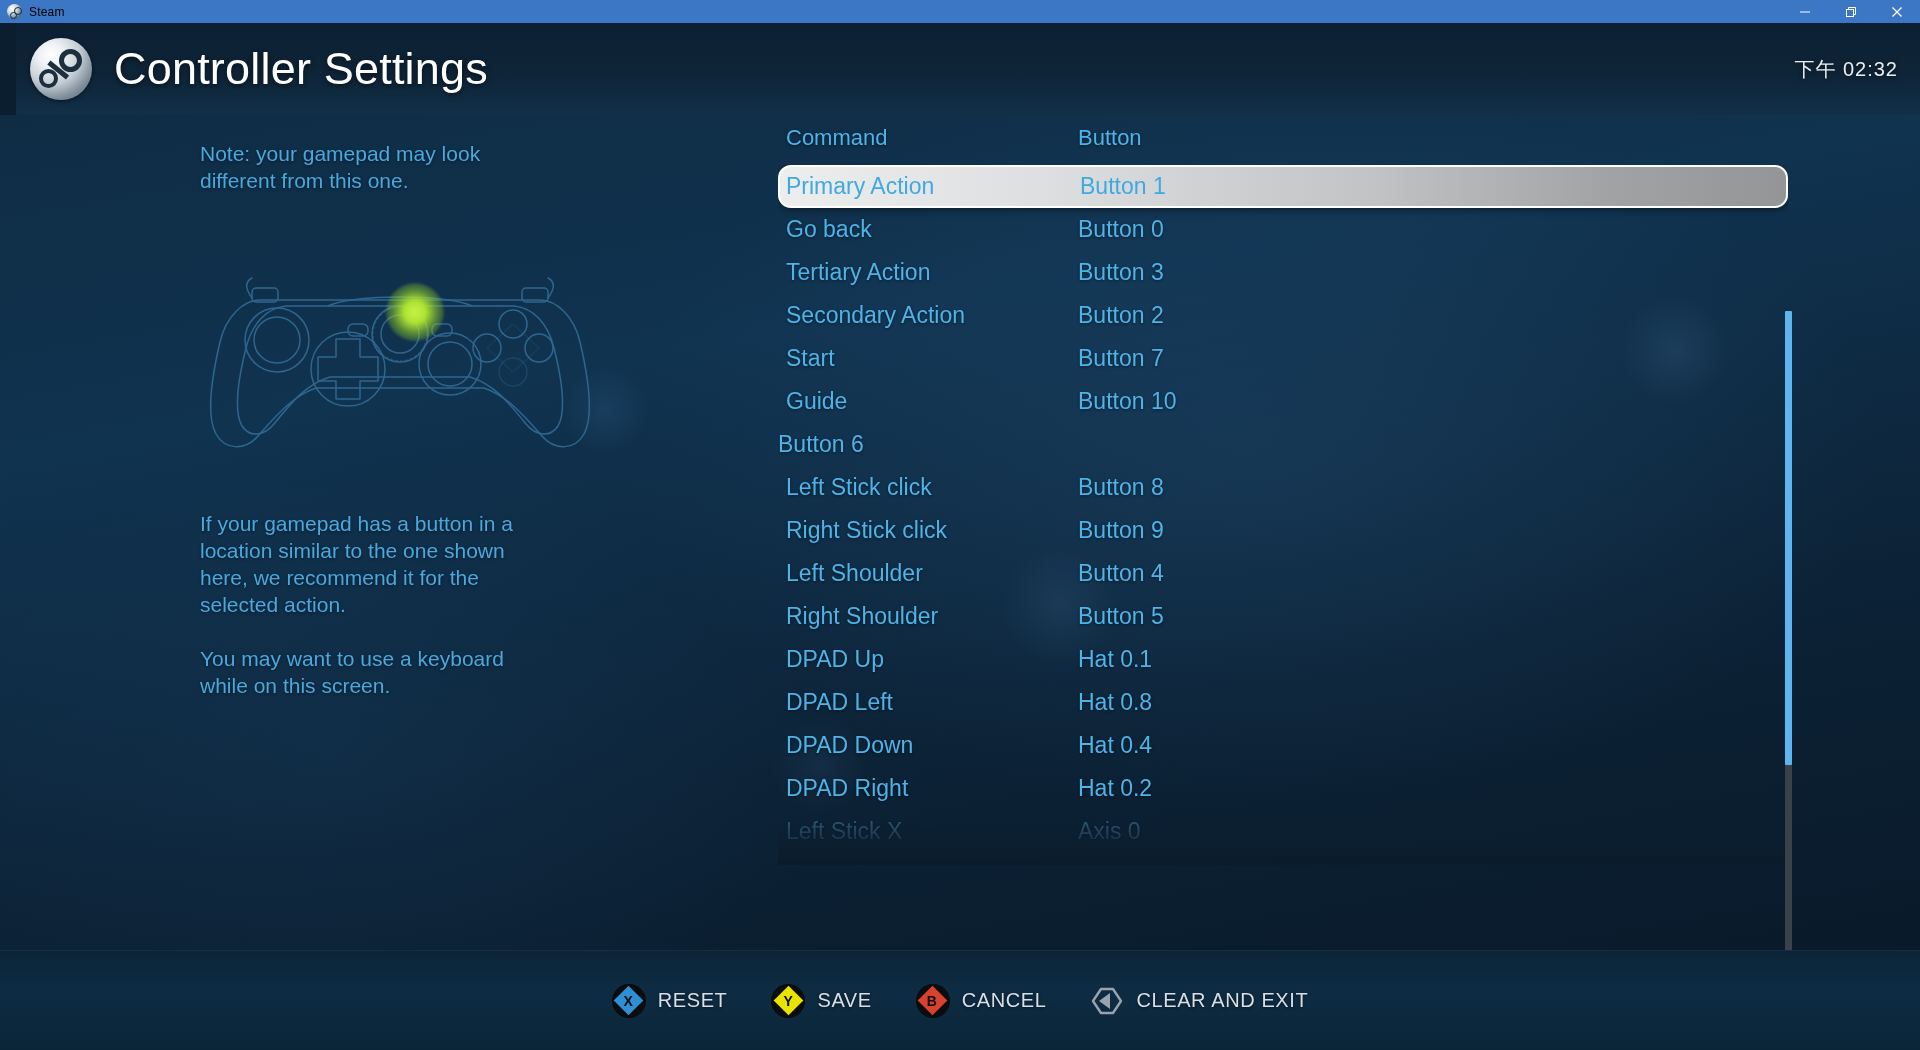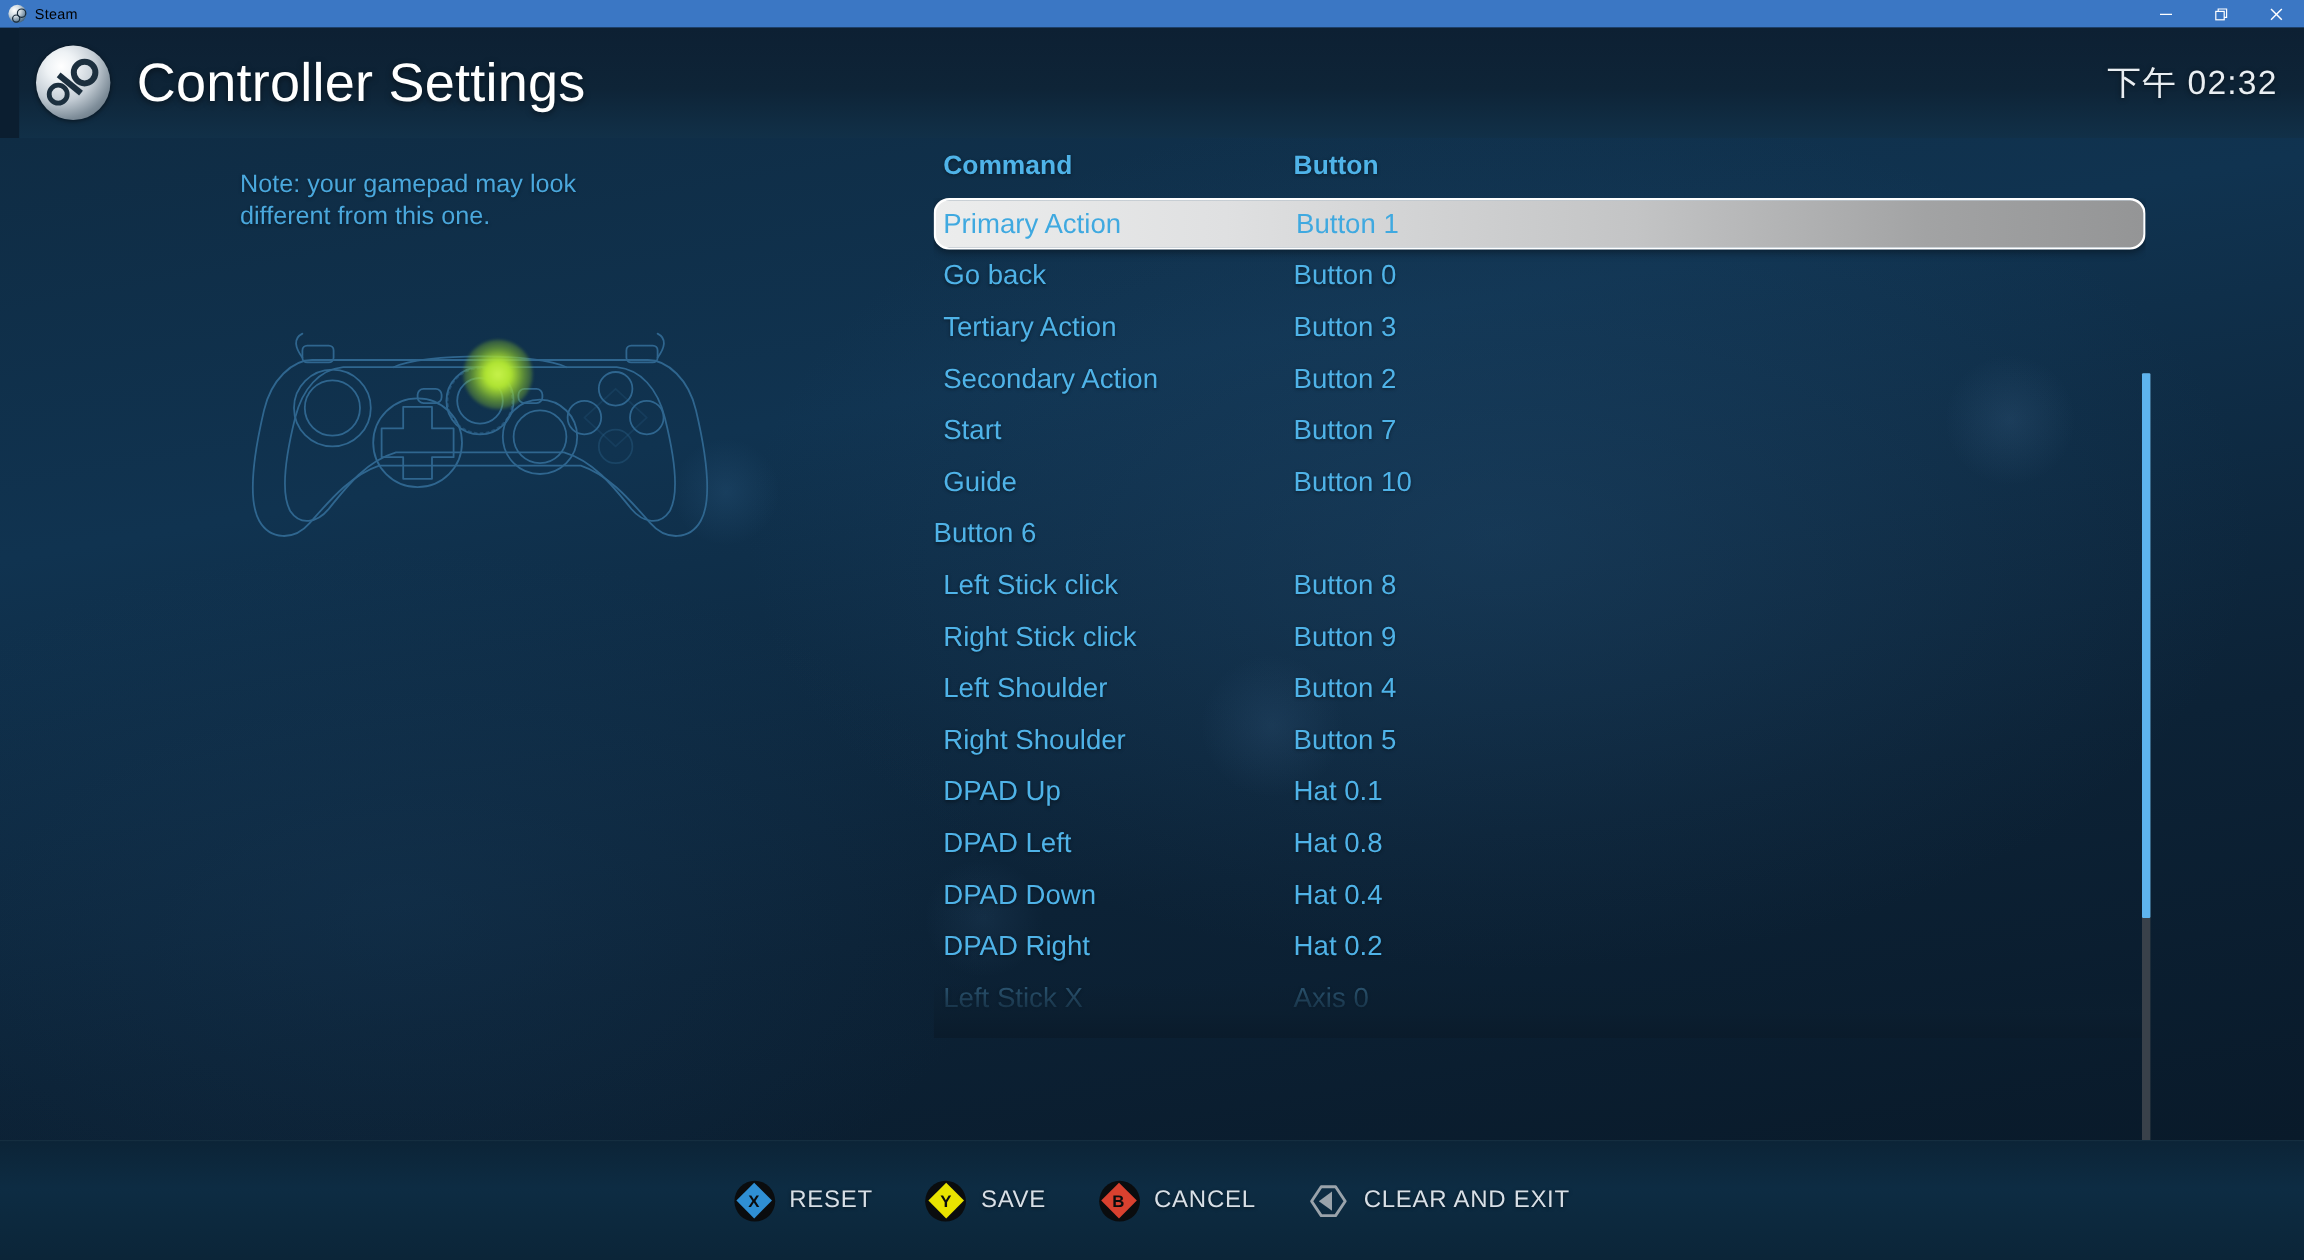--- a/index.html
+++ b/index.html
@@ -61,21 +61,21 @@
   }
   #steam-logo .bar {
     position:absolute; left:19px; top:22px; width:24px; height:4.6px;
     background:#1c2f3e; transform:rotate(39deg); transform-origin:left center;
   }
   #page-title {
     color:#ffffff; font-size:45px; font-weight:400; margin-left:22px;
     letter-spacing:.2px; text-shadow:0 2px 5px rgba(0,0,0,.5);
   }
   #clock {
-    margin-left:auto; margin-right:38px; color:#e9eef2; font-size:28px;
+    margin-left:auto; margin-right:38px; color:#e9eef2; font-size:20px;
     letter-spacing:1px; text-shadow:0 1px 4px rgba(0,0,0,.5);
   }
 
   
   #body {
     position:absolute; left:0; top:115px; width:1920px; height:835px;
     background:
       radial-gradient(ellipse 900px 520px at 1250px 330px, rgba(40,86,126,.30) 0%, rgba(40,86,126,0) 70%),
       radial-gradient(ellipse 700px 420px at 330px 640px, rgba(25,62,95,.30) 0%, rgba(25,62,95,0) 72%),
       linear-gradient(170deg,#0f2c44 0%,#103350 30%,#0c2236 68%,#091a2a 100%);
@@ -97,21 +97,21 @@
     background:radial-gradient(circle, #c6f24a 0%, #aee332 26%, rgba(150,210,40,.55) 52%, rgba(140,200,40,.12) 76%, rgba(140,200,40,0) 100%);
     filter:blur(1.2px);
   }
   #para-block { margin-top:44px; }
   #para-block .note-text + .note-text { margin-top:27px; }
 
   
   #table-area { position:absolute; left:778px; top:10px; width:1010px; }
   #table-head { display:flex; height:40px; align-items:flex-start; }
   #table-head .th {
-    color:#4fb3e8; font-size:22px; font-weight:bold;
+    color:#4fb3e8; font-size:22px; font-weight:normal;
     text-shadow:0 1px 3px rgba(0,0,0,.45);
   }
   .col-a { width:300px; padding-left:8px; }
   .col-b { width:auto; }
 
   #rows-clip { position:relative; height:700px; overflow:hidden; }
   .row {
     display:flex; align-items:center; height:43px; position:relative;border-radius:13px;
   }
   .row .cell {
@@ -277,20 +277,24 @@
           <circle cx="313" cy="88" r="14"></circle>
           <circle cx="287" cy="112" r="14"></circle>
           <circle cx="339" cy="112" r="14"></circle>
           <circle cx="313" cy="136" r="14" opacity=".35"></circle>
           <path d="M313,88 L287,112 M313,88 L339,112 M287,112 L313,136 M339,112 L313,136" opacity=".22"></path>
         </g>
       </svg>
       <div id="pad-glow"></div>
     </div>
 
+    <div id="para-block">
+      <div class="note-text">If your gamepad has a button in a location similar to the one shown here, we recommend it for the selected action.</div>
+      <div class="note-text">You may want to use a keyboard while on this screen.</div>
+    </div>
   </div>
 
   <div id="table-area">
     <div id="table-head">
       <div class="th col-a">Command</div>
       <div class="th col-b">Button</div>
     </div>
     <div id="rows-clip">
       <div id="rows">
           <div class="row selected">

